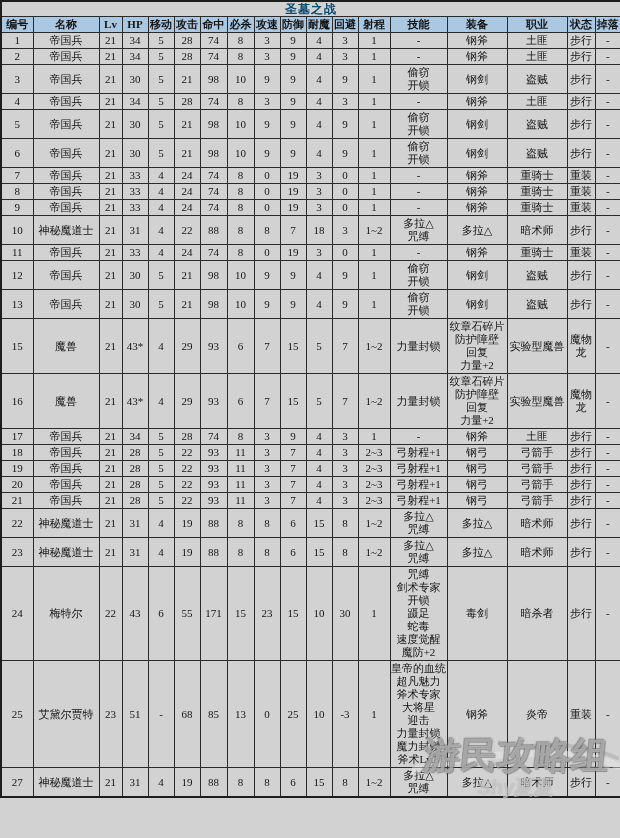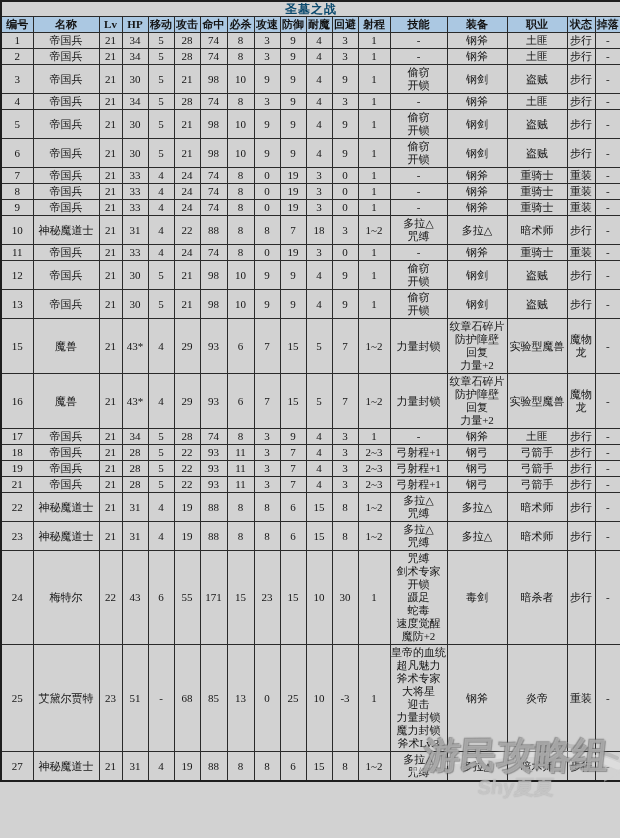--- a/index.html
+++ b/index.html
@@ -471,20 +471,40 @@
         <td>4</td>
         <td>3</td>
         <td>2~3</td>
         <td>弓射程+1</td>
         <td>钢弓</td>
         <td>弓箭手</td>
         <td>步行</td>
         <td>-</td>
       </tr>
       <tr>
+        <td>20</td>
+        <td>帝国兵</td>
+        <td>21</td>
+        <td>28</td>
+        <td>5</td>
+        <td>22</td>
+        <td>93</td>
+        <td>11</td>
+        <td>3</td>
+        <td>7</td>
+        <td>4</td>
+        <td>3</td>
+        <td>2~3</td>
+        <td>弓射程+1</td>
+        <td>钢弓</td>
+        <td>弓箭手</td>
+        <td>步行</td>
+        <td>-</td>
+      </tr>
+      <tr>
         <td>21</td>
         <td>帝国兵</td>
         <td>21</td>
         <td>28</td>
         <td>5</td>
         <td>22</td>
         <td>93</td>
         <td>11</td>
         <td>3</td>
         <td>7</td>

